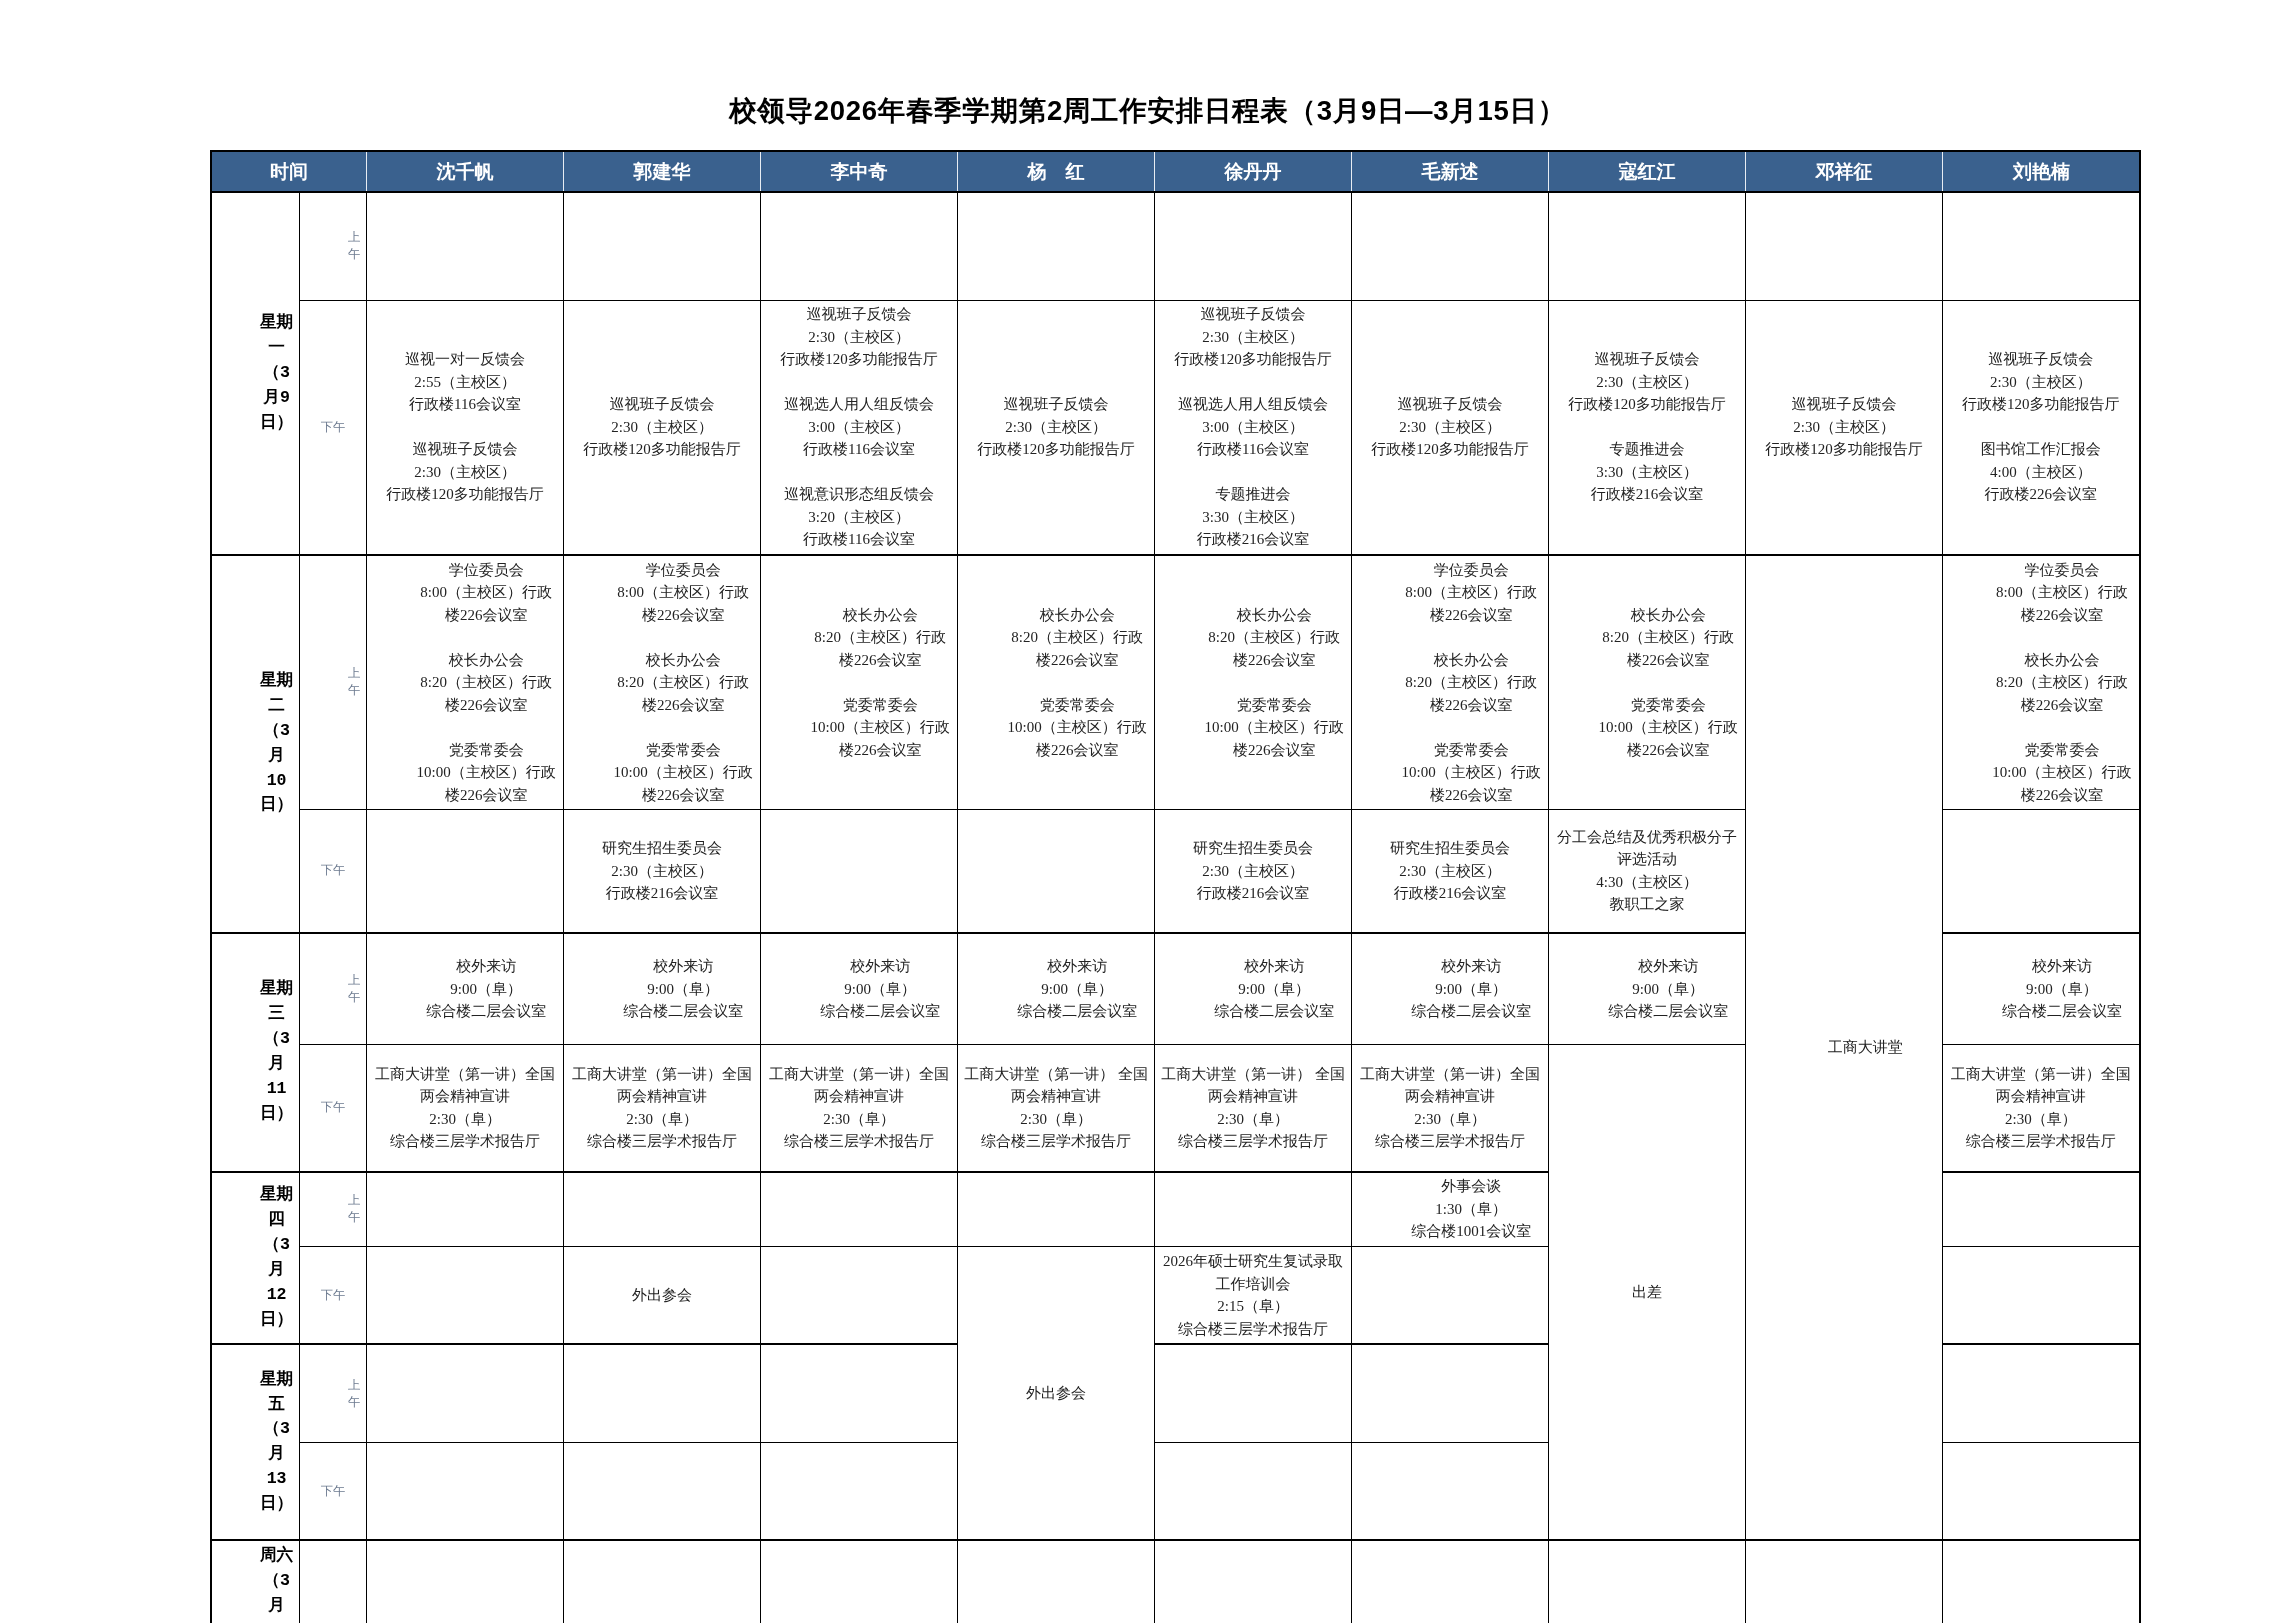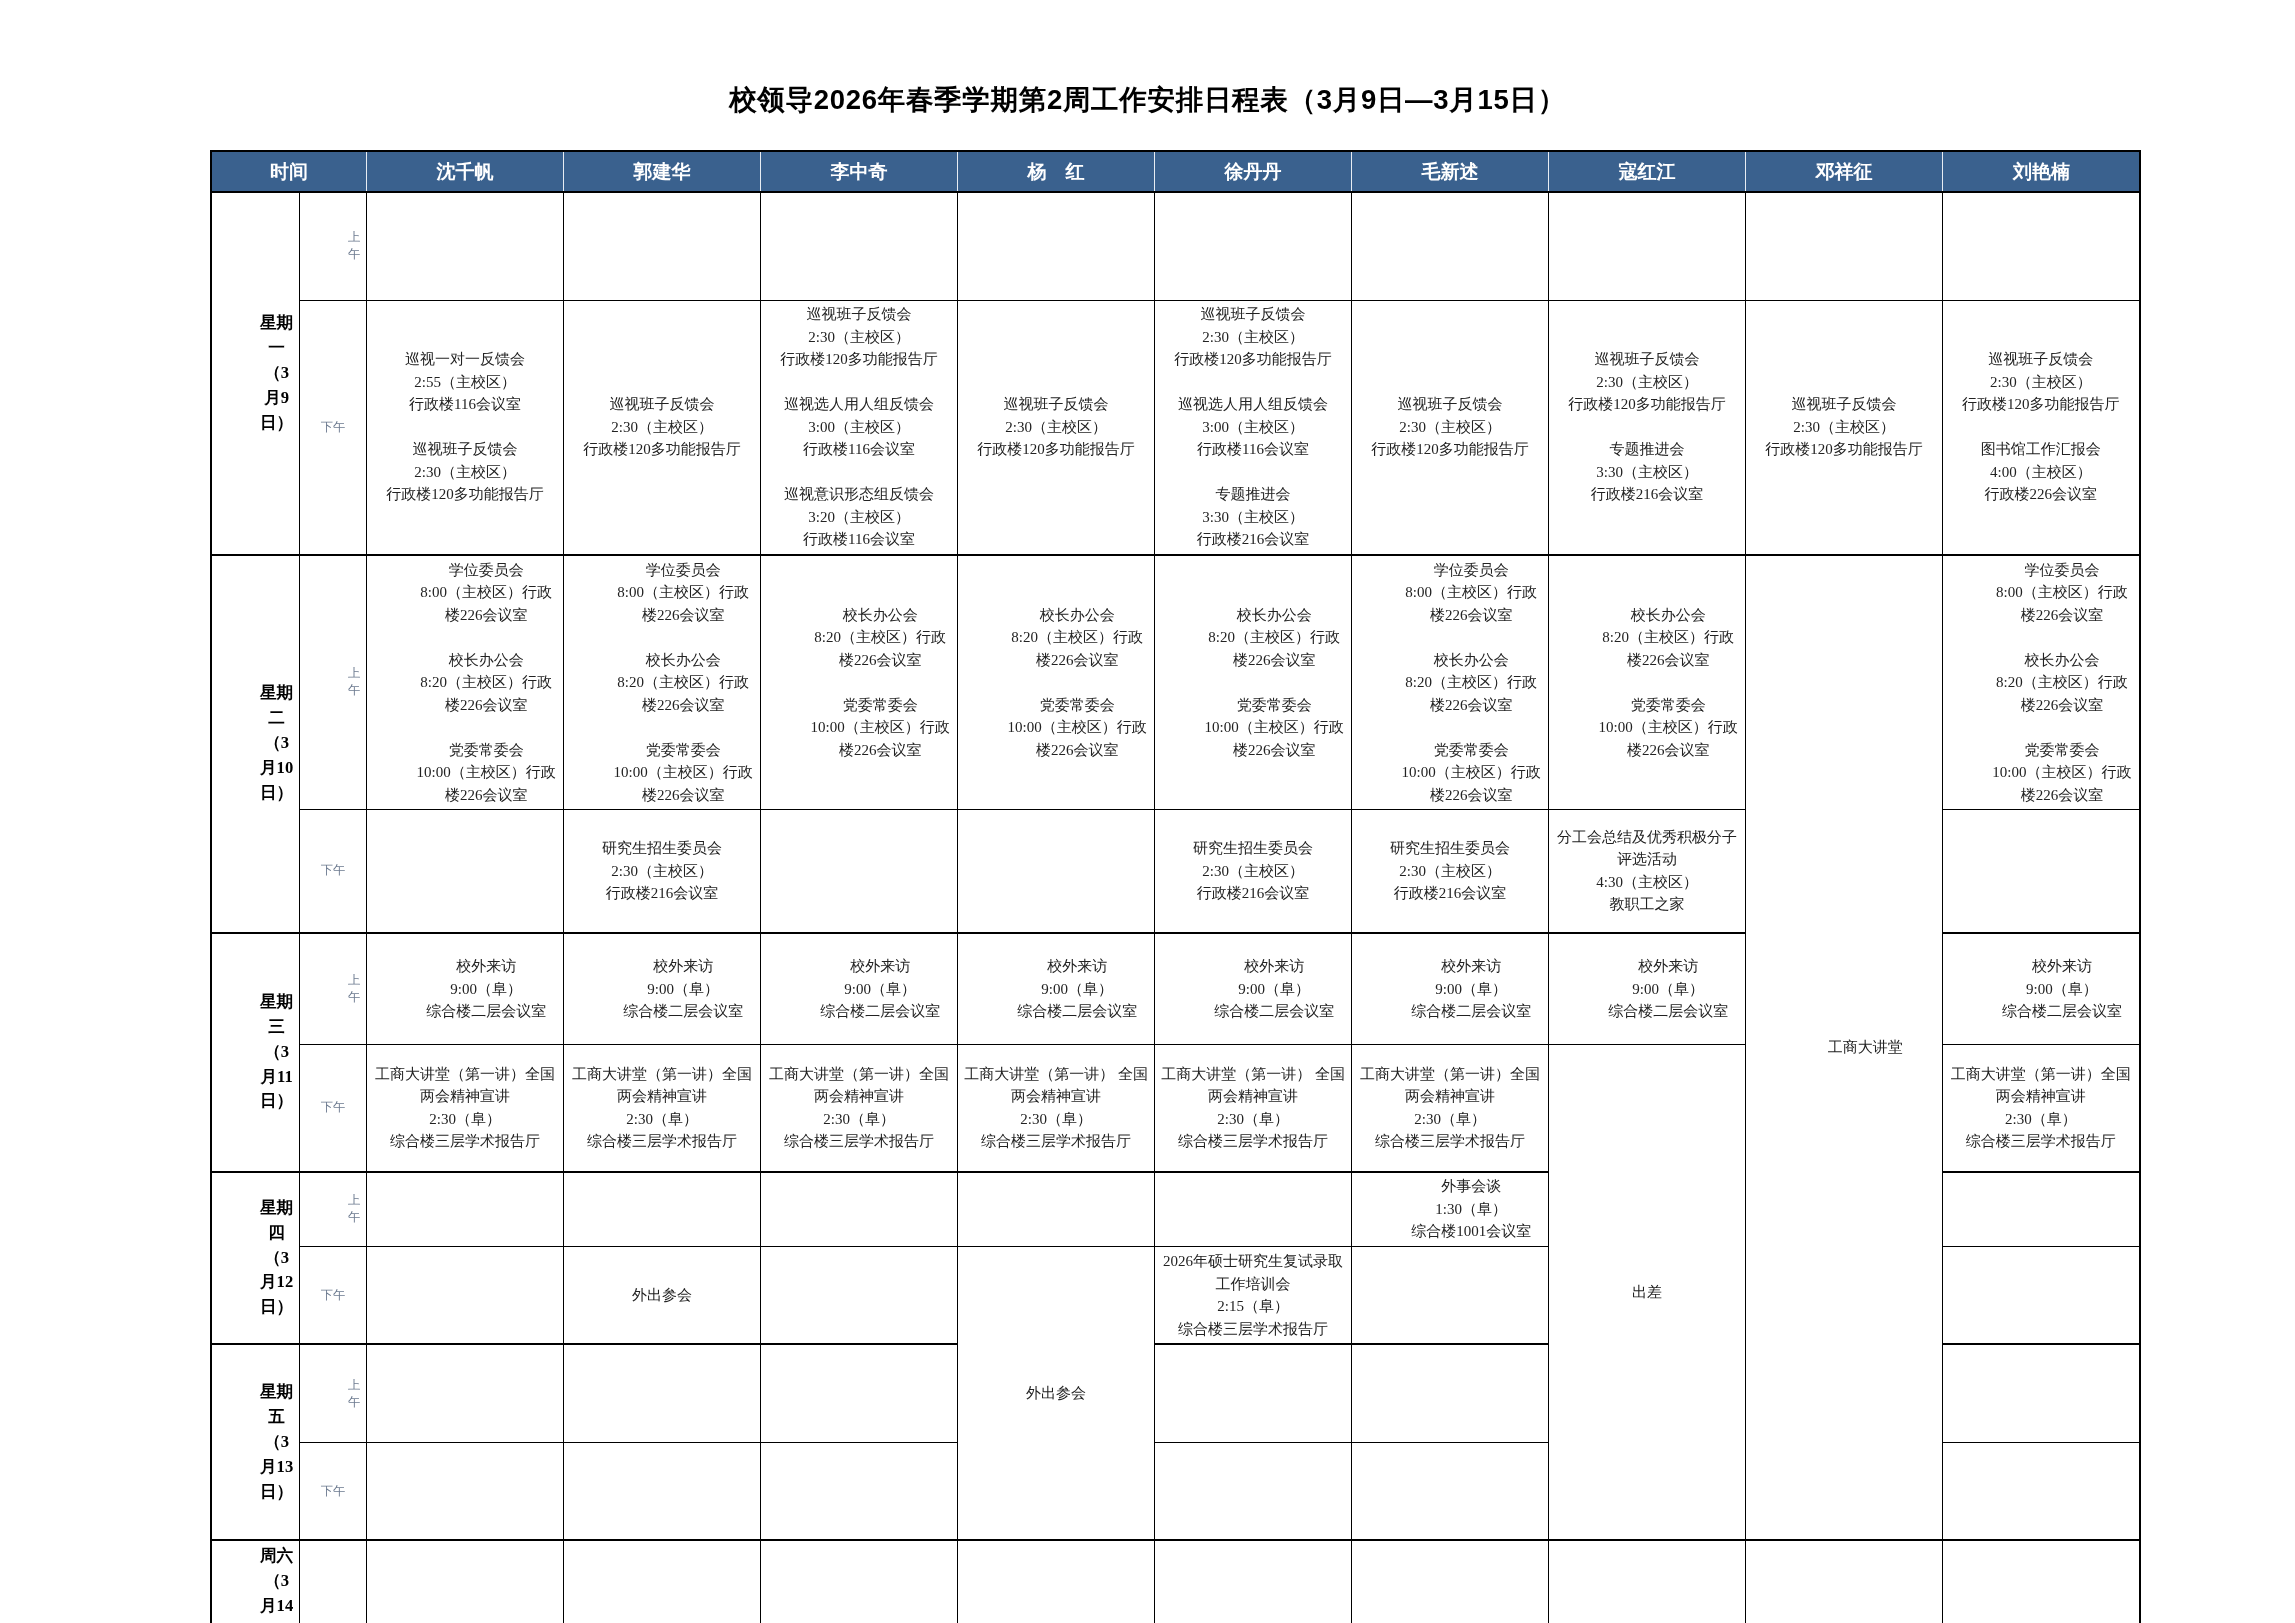--- a/index.html
+++ b/index.html
@@ -1,21 +1,21 @@
 <!DOCTYPE html>
 <html style="font-size:11.6px"><head>
 <meta charset="utf-8">
 <style>
   html,body{margin:0;padding:0;}
   body{
     width:2295px;height:1623px;position:relative;background:#ffffff;
     font-family:"Liberation Serif","DejaVu Serif",serif;color:#1a1a1a;
   }
   .page-title{
-    position:absolute;left:0;top:82px;width:2295px;text-align:center;
+    position:absolute;left:0;top:93px;width:2295px;text-align:center;
     font-family:"Liberation Sans","DejaVu Sans",sans-serif;
     font-weight:bold;font-size:27.5px;color:#000;letter-spacing:0.7px;
   }
   table.schedule{
     position:absolute;left:210px;top:150px;
     border-collapse:collapse;table-layout:fixed;
     border:2.2px solid #000;
   }
   table.schedule td, table.schedule th{
     border:0.7px solid #000;
@@ -29,21 +29,21 @@
     font-weight:bold;font-size:19px;
     border:1.4px solid #e8edf3;
     border-bottom:2.2px solid #000;
     border-top:2.2px solid #000;
     margin-top:24px;
   }
   table.schedule th:first-child{border-left:2.2px solid #000;}
   table.schedule th:last-child{border-right:2.2px solid #000;padding-left:7px;}
   tr.day-start > td{border-top:2.2px solid #000;padding-left:48px;}
   td.day-label{
-    font-family:Liberation Serif, serif;
+    font-family:Liberation Mono, monospace;
     font-weight:bold;font-size:16.6px;color:#000;
     white-space:pre-line;line-height:1.5;
   }
   td.period-label{
     font-size:12.3px;color:#6d7b90;
     font-family:"Liberation Sans","DejaVu Sans",sans-serif;
     padding:1.4px;
   }
   td.event-cell{
     font-size:15px;line-height:1.5;color:#222;

